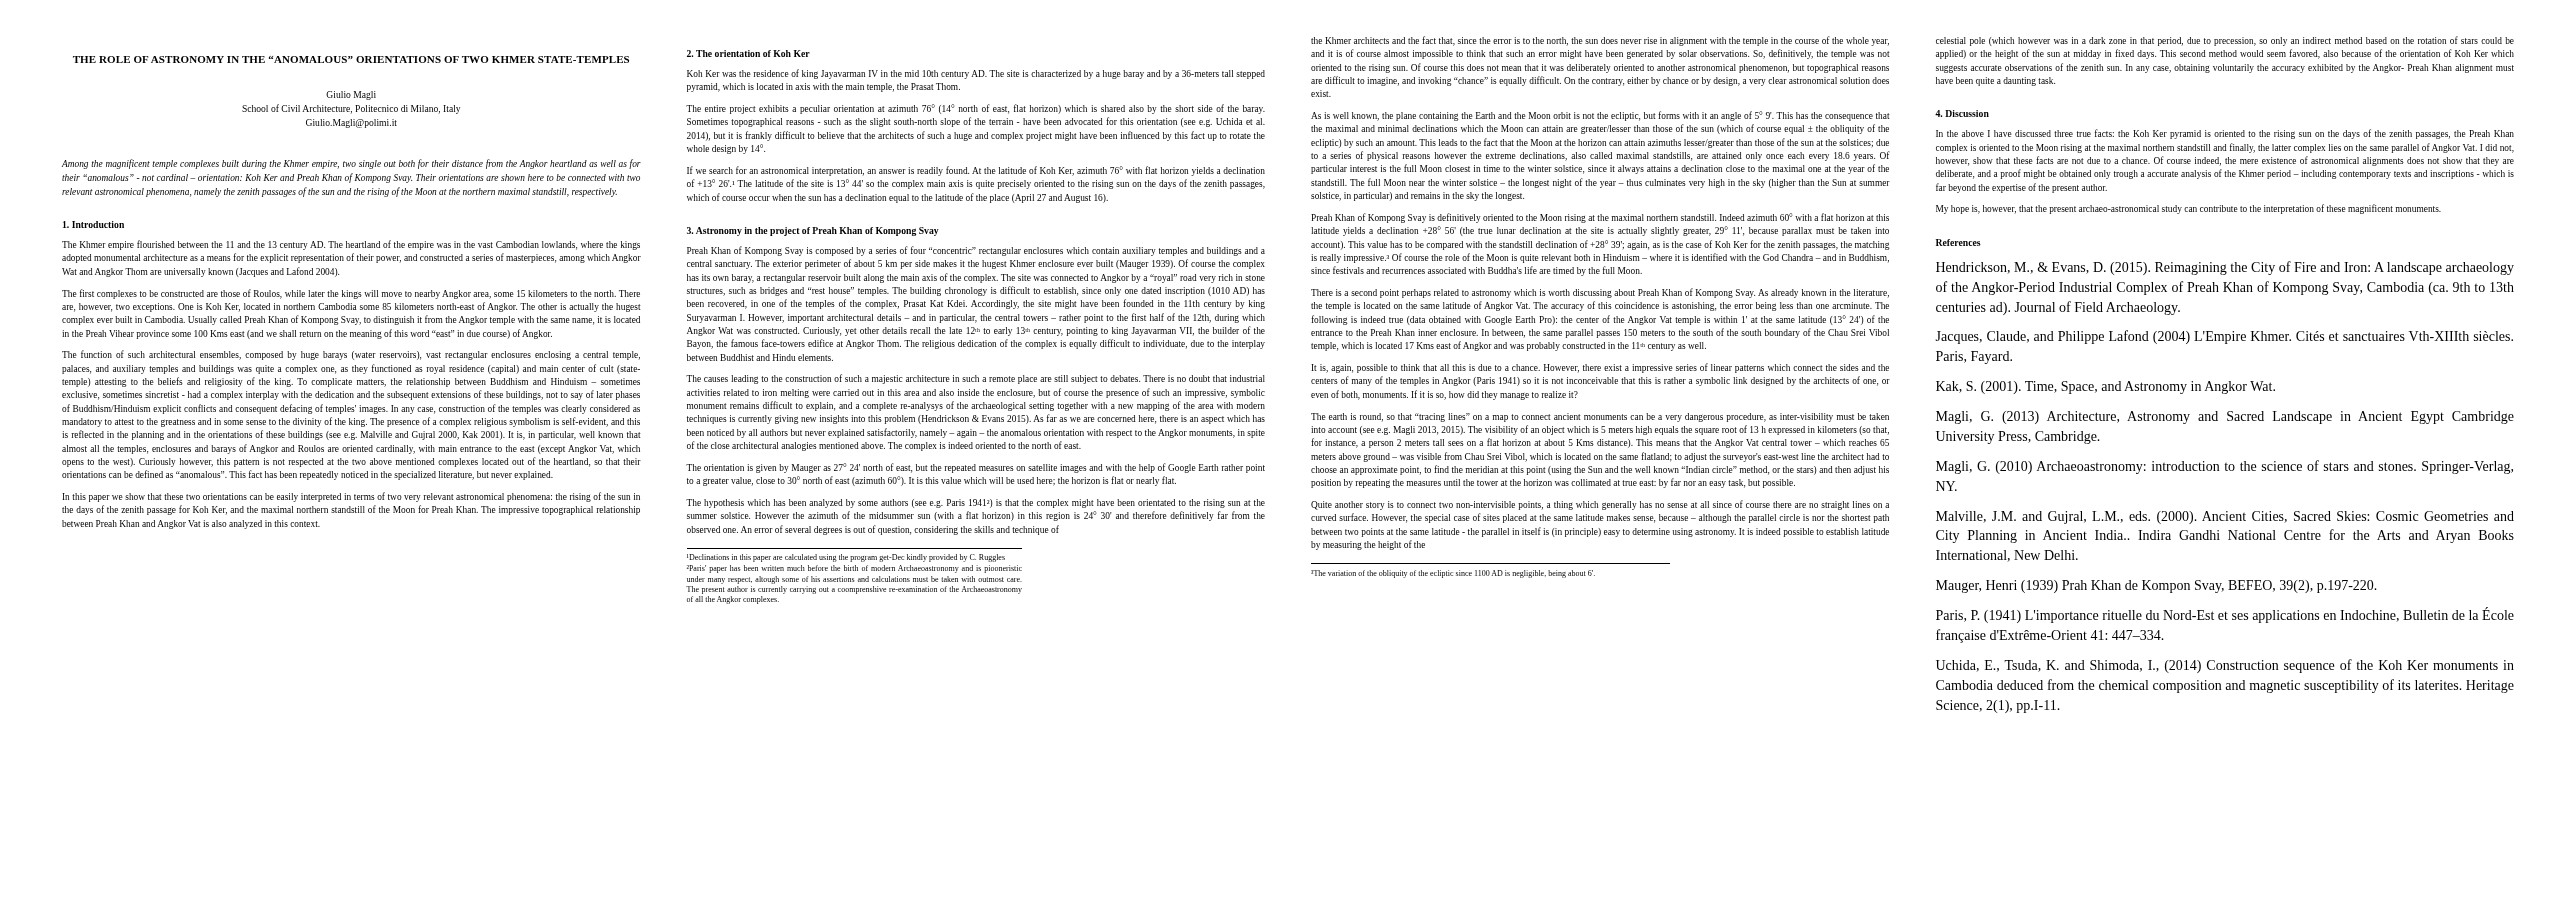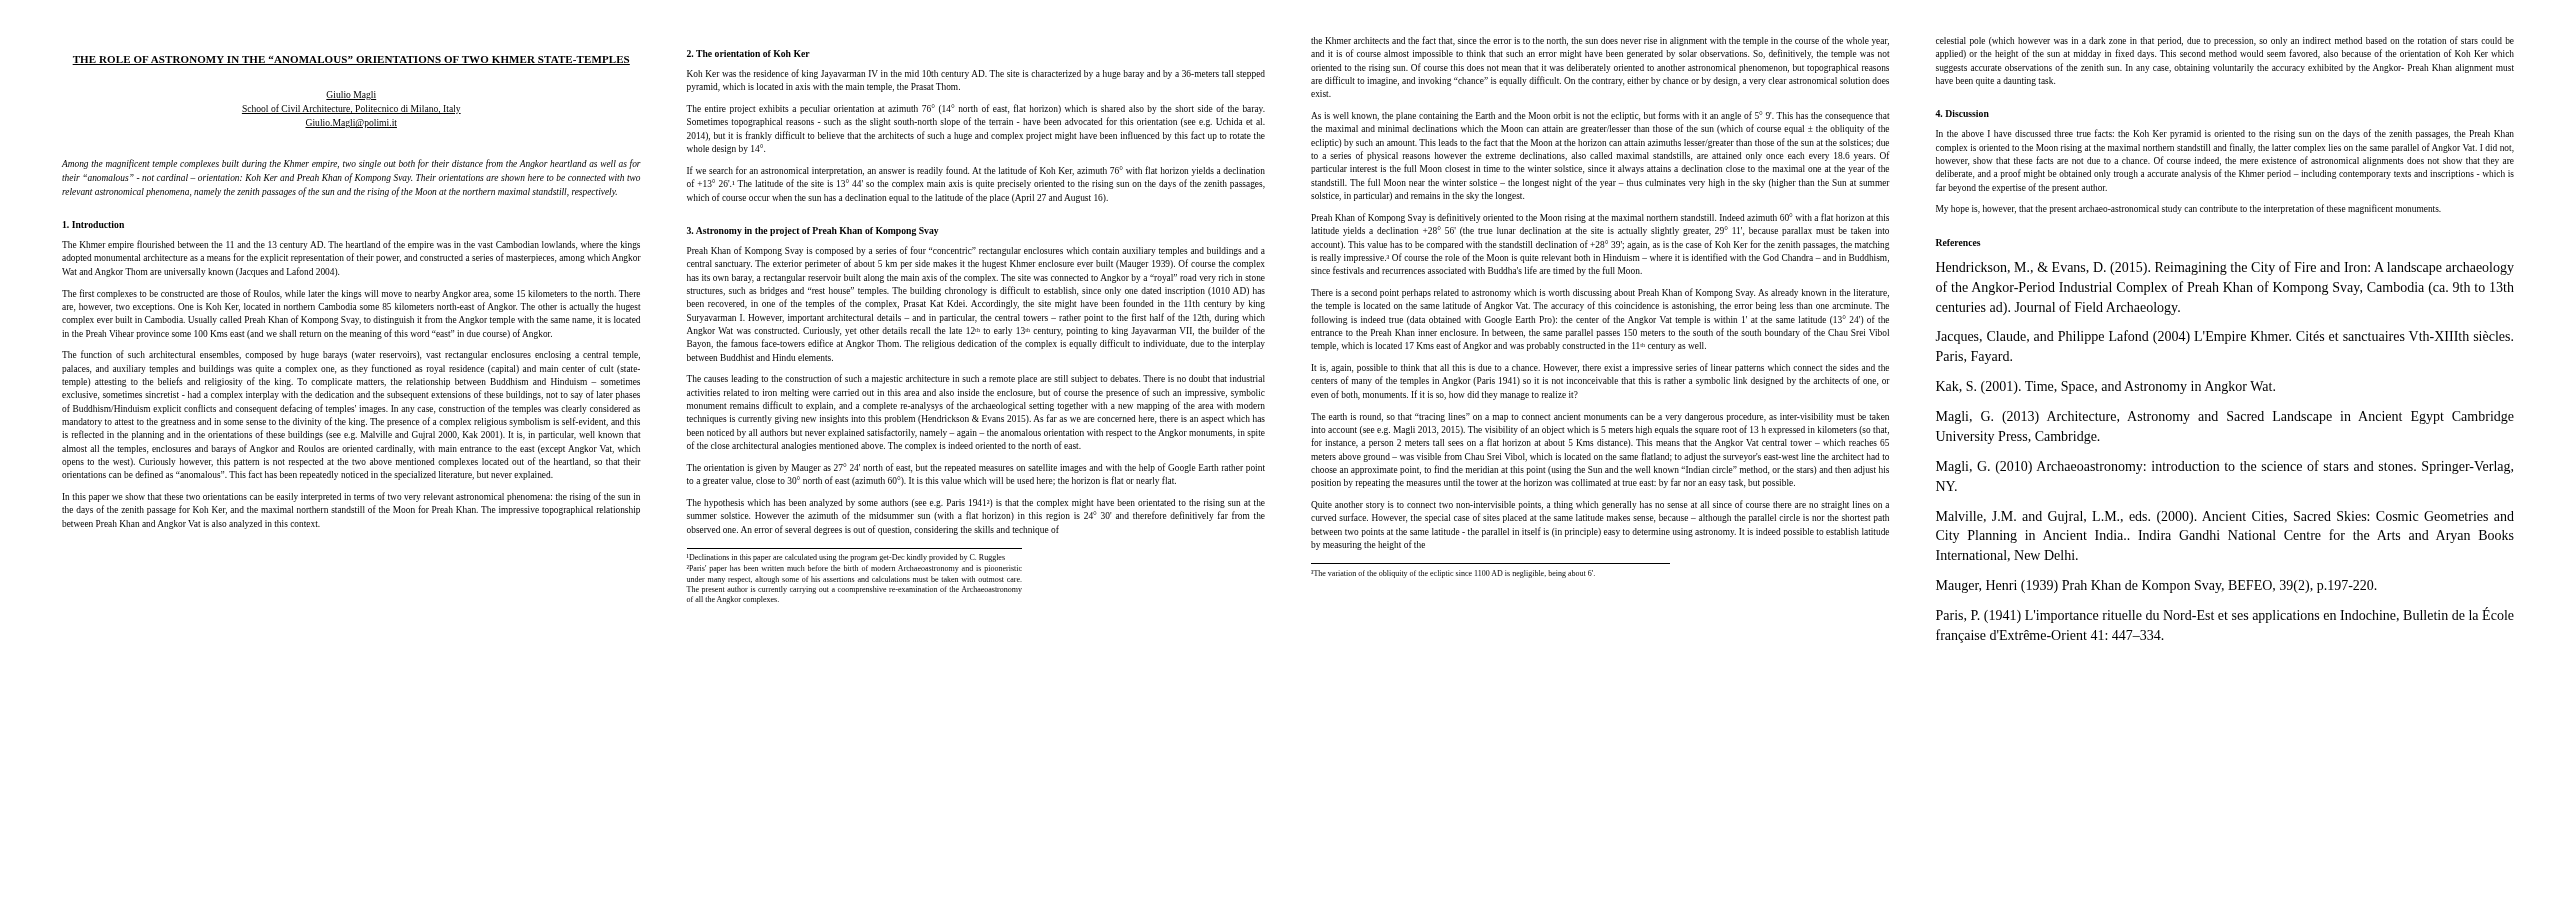--- a/index.html
+++ b/index.html
@@ -31,28 +31,26 @@
   }
   .col + .col { }
 
   h1.title {
     font-size: 11px;
     font-weight: bold;
     text-align: center;
     line-height: 1.45;
     margin: 16.7px 0 0 0;
     letter-spacing: 0.1px;
-    text-decoration: underline;
   }
   .authors {
     text-align: center;
     font-size: 9.6px;
     line-height: 1.5;
     margin-top: 20px;
-    text-decoration: underline;
   }
   .abstract {
     font-size: 9.4px;
     font-style: italic;
     text-align: justify;
     line-height: 1.5;
     margin-top: 26px;
   }
   h2.sec {
     font-size: 9.7px;
@@ -153,17 +151,18 @@
     <h2 class="sec">References</h2>
     <div>
       <p class="refitem">Hendrickson, M., &amp; Evans, D. (2015). Reimagining the City of Fire and Iron: A landscape archaeology of the Angkor-Period Industrial Complex of Preah Khan of Kompong Svay, Cambodia (ca. 9th to 13th centuries ad). Journal of Field Archaeology.</p>
       <p class="refitem">Jacques, Claude, and Philippe Lafond (2004) L'Empire Khmer. Cités et sanctuaires Vth-XIIIth siècles. Paris, Fayard.</p>
       <p class="refitem">Kak, S. (2001). Time, Space, and Astronomy in Angkor Wat.</p>
       <p class="refitem">Magli, G. (2013) Architecture, Astronomy and Sacred Landscape in Ancient Egypt Cambridge University Press, Cambridge.</p>
       <p class="refitem">Magli, G. (2010) Archaeoastronomy: introduction to the science of stars and stones. Springer-Verlag, NY.</p>
       <p class="refitem">Malville, J.M. and Gujral, L.M., eds. (2000). Ancient Cities, Sacred Skies: Cosmic Geometries and City Planning in Ancient India.. Indira Gandhi National Centre for the Arts and Aryan Books International, New Delhi.</p>
       <p class="refitem">Mauger, Henri (1939) Prah Khan de Kompon Svay, BEFEO, 39(2), p.197-220.</p>
       <p class="refitem">Paris, P. (1941) L'importance rituelle du Nord-Est et ses applications en Indochine, Bulletin de la École française d'Extrême-Orient 41: 447–334.</p>
+      <p class="refitem">Uchida, E., Tsuda, K. and Shimoda, I., (2014) Construction sequence of the Koh Ker monuments in Cambodia deduced from the chemical composition and magnetic susceptibility of its laterites. Heritage Science, 2(1), pp.I-11.</p>
     </div>
   </div>
 
 </div>
 
 
 </body></html>

